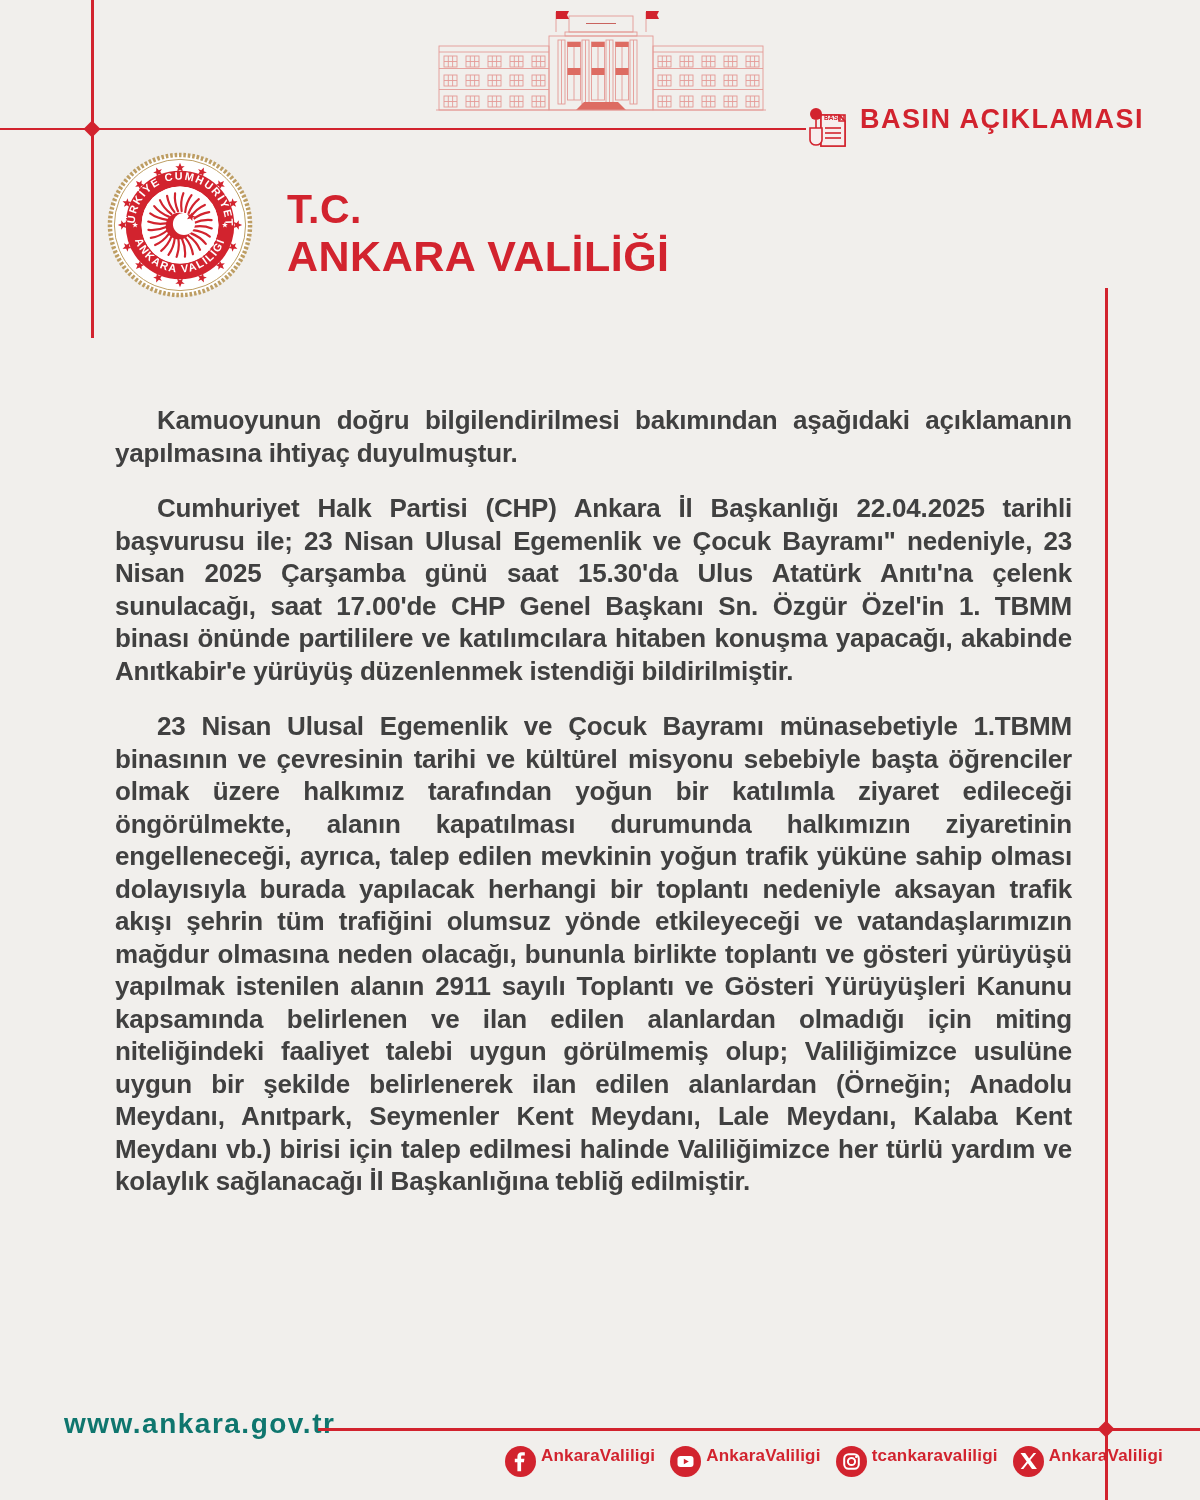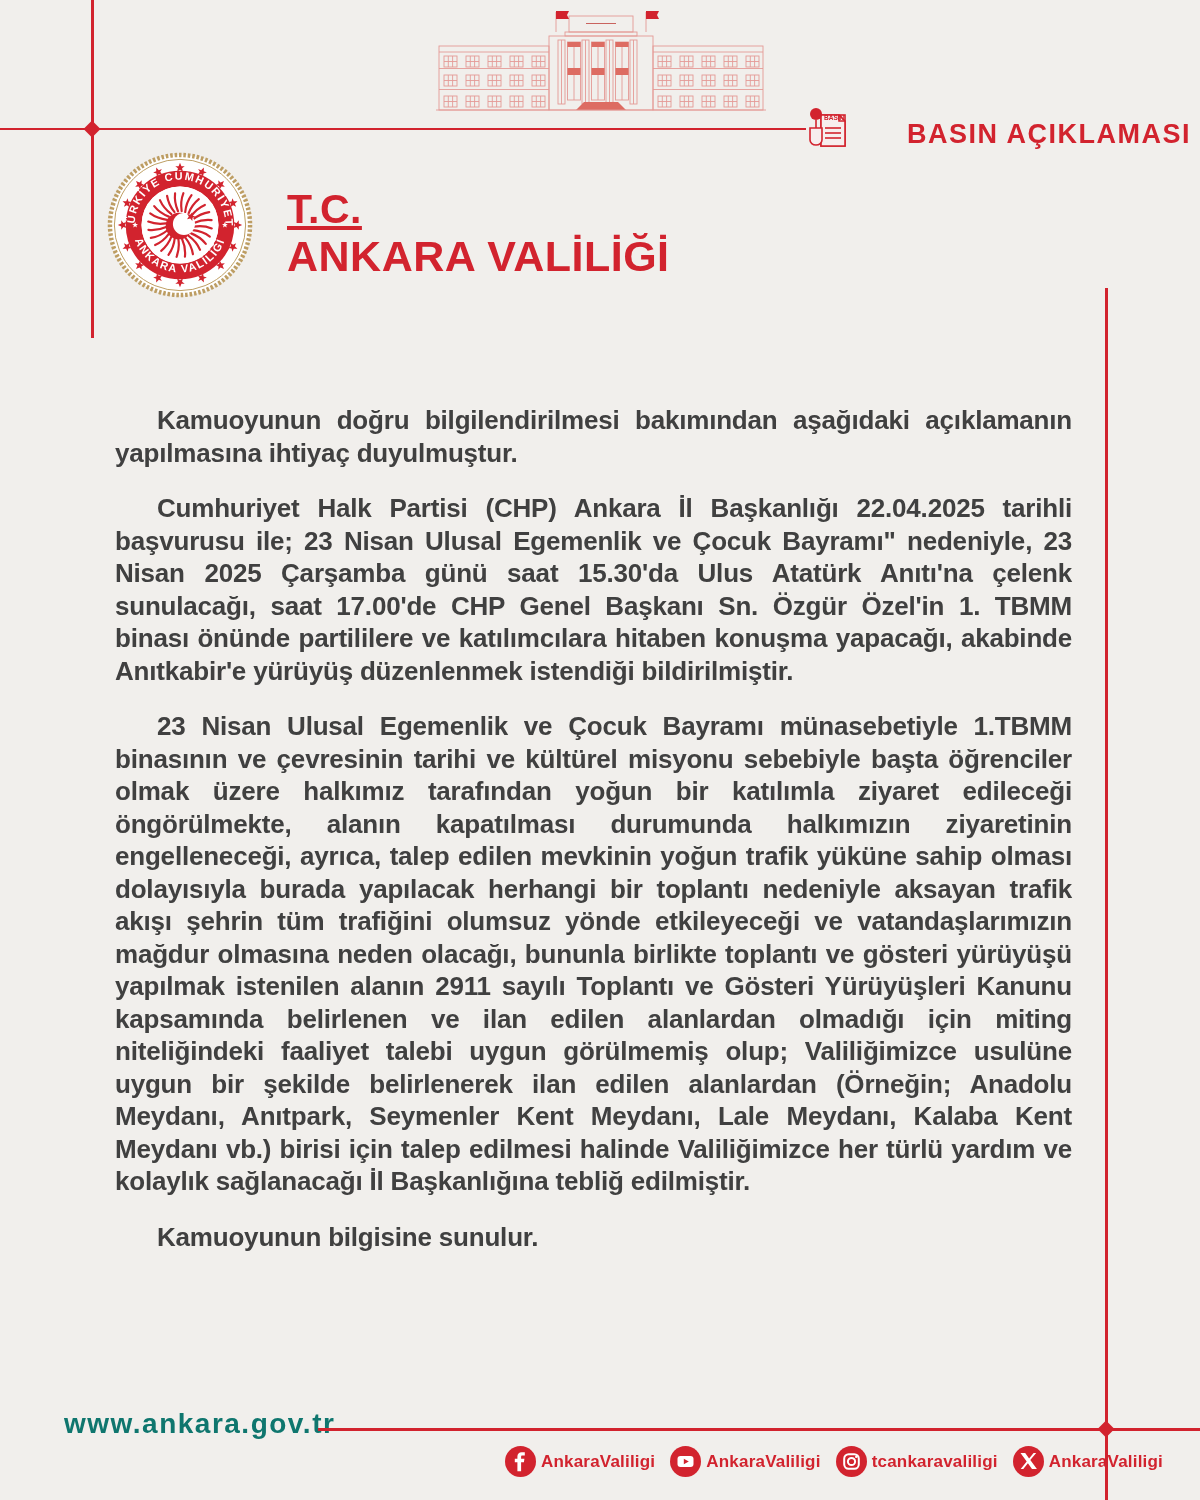--- a/index.html
+++ b/index.html
@@ -6,48 +6,48 @@
   body{
     width:1200px;height:1500px;position:relative;overflow:hidden;
     background:#f1efec;
     font-family:"Liberation Sans",sans-serif;
   }
   .vline,.hline{position:absolute;background:#d2232e;}
   .diamond{position:absolute;width:12px;height:12px;background:#d2232e;transform:rotate(45deg);}
 
   
   .building{position:absolute;left:436px;top:6px;width:330px;height:118px;}
-  .press-banner{position:absolute;left:806px;top:104px;display:flex;align-items:flex-end;gap:47px;}
+  .press-banner{position:absolute;left:806px;top:104px;display:flex;align-items:flex-start;}
   .press-banner .label{
     margin-left:10px;color:#d2232e;font-size:27px;font-weight:800;
     letter-spacing:1.5px;white-space:nowrap;
   }
   .seal{position:absolute;left:106px;top:151px;width:148px;height:148px;}
   .org-title{position:absolute;left:287px;top:186px;color:#d2232e;font-weight:700;}
-  .org-title .prefix{font-size:41px;line-height:46px;letter-spacing:.5px;text-decoration:underline;}
+  .org-title .prefix{font-size:41px;line-height:46px;letter-spacing:.5px;}
   .org-title .name{font-size:43px;line-height:48px;letter-spacing:.5px;}
 
   
   .doc-body{position:absolute;left:115px;top:404px;width:957px;color:#404040;}
   .doc-body p{
     margin:0 0 23px 0;font-size:26px;line-height:32.5px;font-weight:700;
     text-align:justify;text-indent:42px;letter-spacing:-0.2px;
   }
   .doc-body p:last-child{margin-bottom:0;}
 
   
   .website{
     position:absolute;left:64px;top:1408px;color:#0f766e;
     font-size:28px;font-weight:800;letter-spacing:1.5px;
   }
   .social-row{
     position:absolute;left:505px;top:1446px;width:658px;
     display:flex;justify-content:space-between;align-items:center;
   }
-  .social-item{display:flex;align-items:center;}
+  .social-item{display:flex;align-items:flex-start;}
   .social-item svg{width:31px;height:31px;flex:0 0 auto;}
   .social-item .handle{margin-left:5px;color:#d2232e;font-size:17px;font-weight:700;letter-spacing:.2px;}
 </style>
 </head>
 <body>
 
 <div class="vline" style="left:91px;top:0;width:2.5px;height:338px;"></div>
 <div class="hline" style="left:0;top:127.5px;width:806px;height:2.5px;"></div>
 <div class="diamond" style="left:86px;top:122.5px;"></div>
 <div class="vline" style="left:1105px;top:288px;width:2.5px;height:1212px;"></div>
@@ -202,21 +202,20 @@
 
 <div class="org-title">
   <div class="prefix">T.C.</div>
   <div class="name">ANKARA VALİLİĞİ</div>
 </div>
 
 <div class="doc-body">
   <p>Kamuoyunun doğru bilgilendirilmesi bakımından aşağıdaki açıklamanın yapılmasına ihtiyaç duyulmuştur.</p>
   <p>Cumhuriyet Halk Partisi (CHP) Ankara İl Başkanlığı 22.04.2025 tarihli başvurusu ile; 23 Nisan Ulusal Egemenlik ve Çocuk Bayramı" nedeniyle, 23 Nisan 2025 Çarşamba günü saat 15.30'da Ulus Atatürk Anıtı'na çelenk sunulacağı, saat 17.00'de CHP Genel Başkanı Sn. Özgür Özel'in 1. TBMM binası önünde partililere ve katılımcılara hitaben konuşma yapacağı, akabinde Anıtkabir'e yürüyüş düzenlenmek istendiği bildirilmiştir.</p>
   <p>23 Nisan Ulusal Egemenlik ve Çocuk Bayramı münasebetiyle 1.TBMM binasının ve çevresinin tarihi ve kültürel misyonu sebebiyle başta öğrenciler olmak üzere halkımız tarafından yoğun bir katılımla ziyaret edileceği öngörülmekte, alanın kapatılması durumunda halkımızın ziyaretinin engelleneceği, ayrıca, talep edilen mevkinin yoğun trafik yüküne sahip olması dolayısıyla burada yapılacak herhangi bir toplantı nedeniyle aksayan trafik akışı şehrin tüm trafiğini olumsuz yönde etkileyeceği ve vatandaşlarımızın mağdur olmasına neden olacağı, bununla birlikte toplantı ve gösteri yürüyüşü yapılmak istenilen alanın 2911 sayılı Toplantı ve Gösteri Yürüyüşleri Kanunu kapsamında belirlenen ve ilan edilen alanlardan olmadığı için miting niteliğindeki faaliyet talebi uygun görülmemiş olup; Valiliğimizce usulüne uygun bir şekilde belirlenerek ilan edilen alanlardan (Örneğin; Anadolu Meydanı, Anıtpark, Seymenler Kent Meydanı, Lale Meydanı, Kalaba Kent Meydanı vb.) birisi için talep edilmesi halinde Valiliğimizce her türlü yardım ve kolaylık sağlanacağı İl Başkanlığına tebliğ edilmiştir.</p>
-  <p>Kamuoyunun bilgisine sunulur.</p>
 </div>
 
 <div class="website">www.ankara.gov.tr</div>
 <div class="hline" style="left:318px;top:1428px;width:882px;height:2.5px;"></div>
 <div class="diamond" style="left:1100px;top:1423px;"></div>
 
 <div class="social-row">
   <div class="social-item">
     <svg viewBox="0 0 31 31">
       <circle cx="15.5" cy="15.5" r="15.5" fill="#d2232e"></circle>

